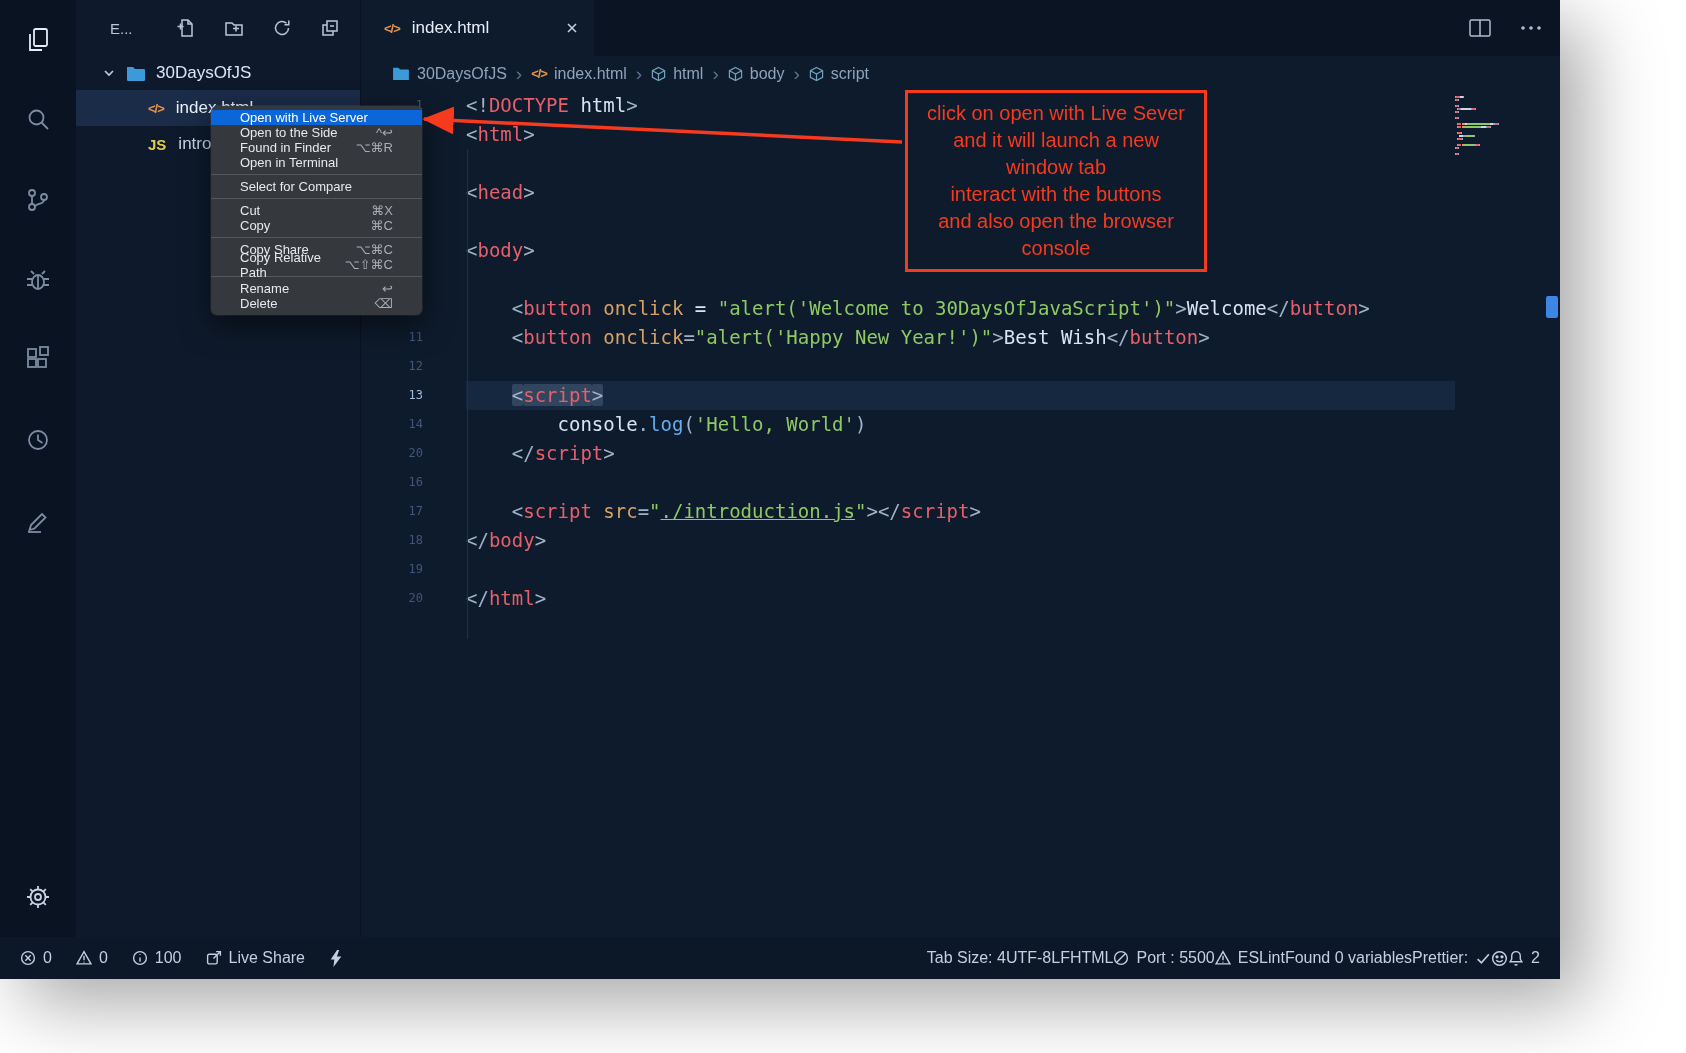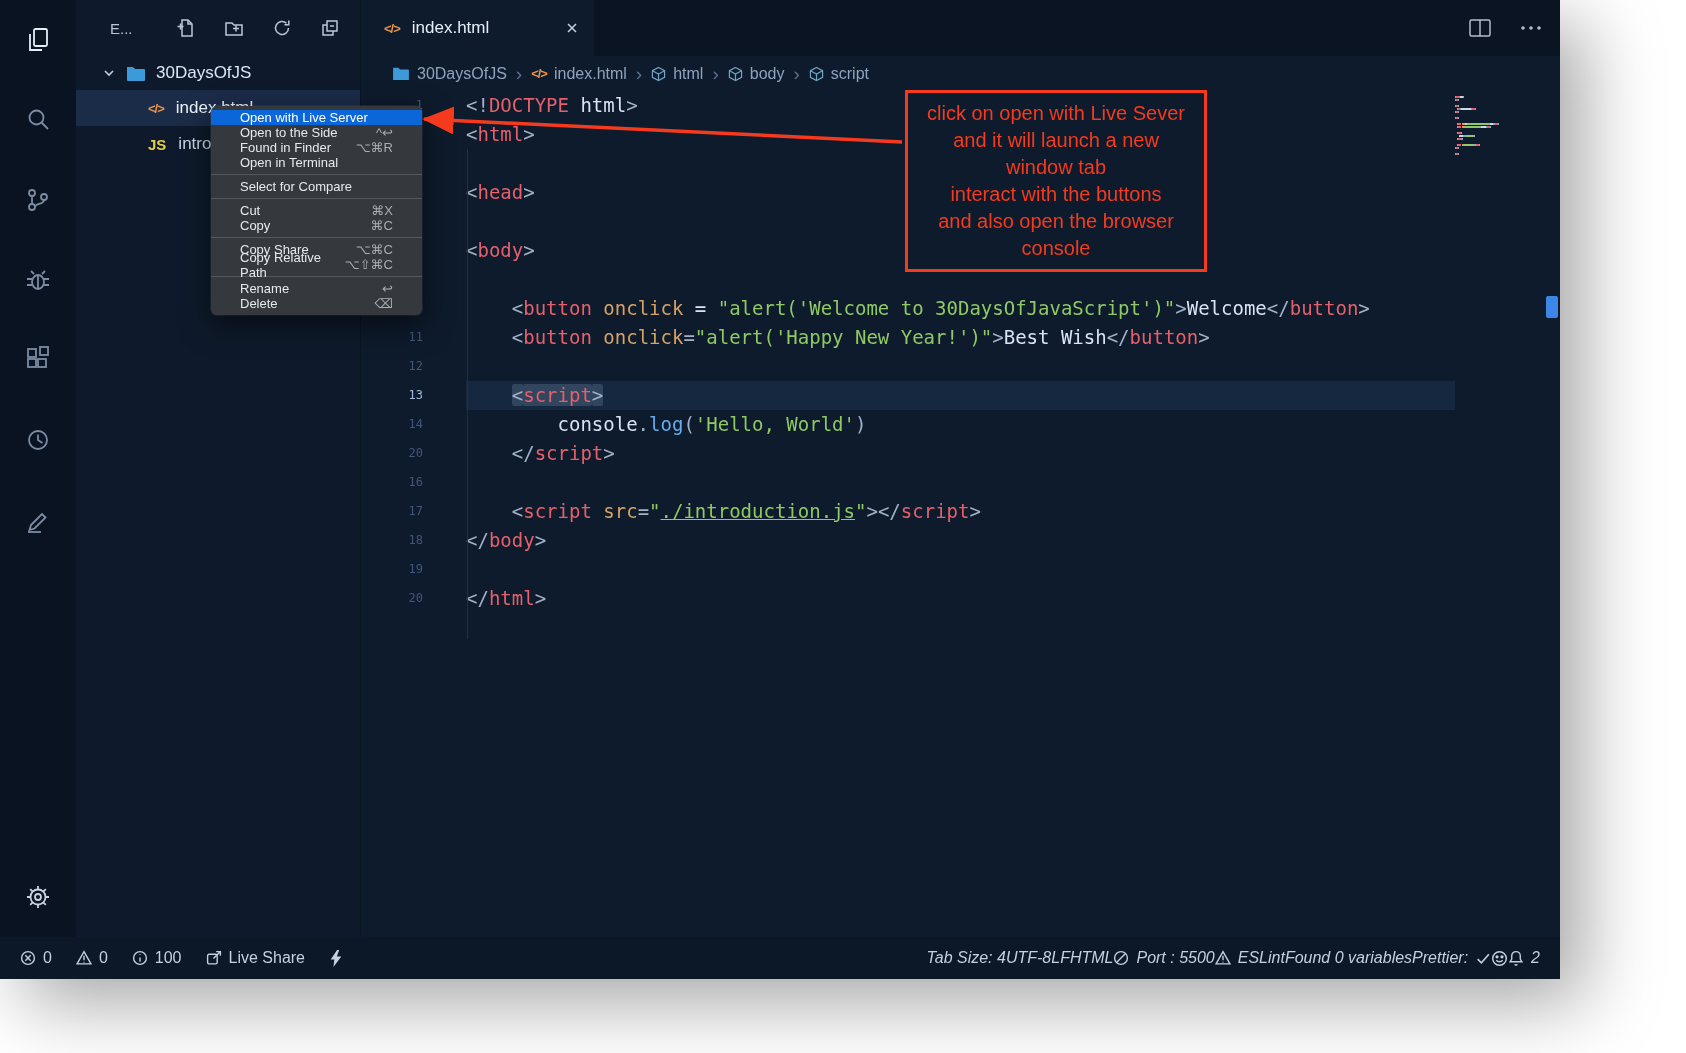--- a/index.html
+++ b/index.html
@@ -68,21 +68,21 @@
   .menu-item.hl{background:#0b67d9;color:#ffffff;}
   .menu-sep{height:1px;background:#54575c;margin:4px 0;}
 
   
   .note{position:absolute;left:905px;top:90px;width:302px;box-sizing:border-box;border:3px solid #f53a1e;padding:7px 4px;text-align:center;color:#f53a1e;font-size:20px;line-height:27px;z-index:40;background:transparent;}
   .arrow-layer{position:absolute;left:0;top:0;z-index:70;pointer-events:none;}
 
   
   .statusbar{height:42px;background:#0c1827;display:flex;align-items:center;padding:0 20px;color:#c2d0e2;font-size:16px;}
   .sb-left{display:flex;align-items:center;gap:24px;}
-  .sb-right{margin-left:auto;display:flex;align-items:center;font-style:italic;}
+  .sb-right{margin-left:auto;display:flex;align-items:center;}
   .status-item{display:flex;align-items:center;gap:7px;cursor:pointer;white-space:nowrap;}
   .status-item svg{display:block;}
 </style>
 </head>
 <body>
 
 <div class="window">
   <div class="main">
 
     <div class="activitybar">

